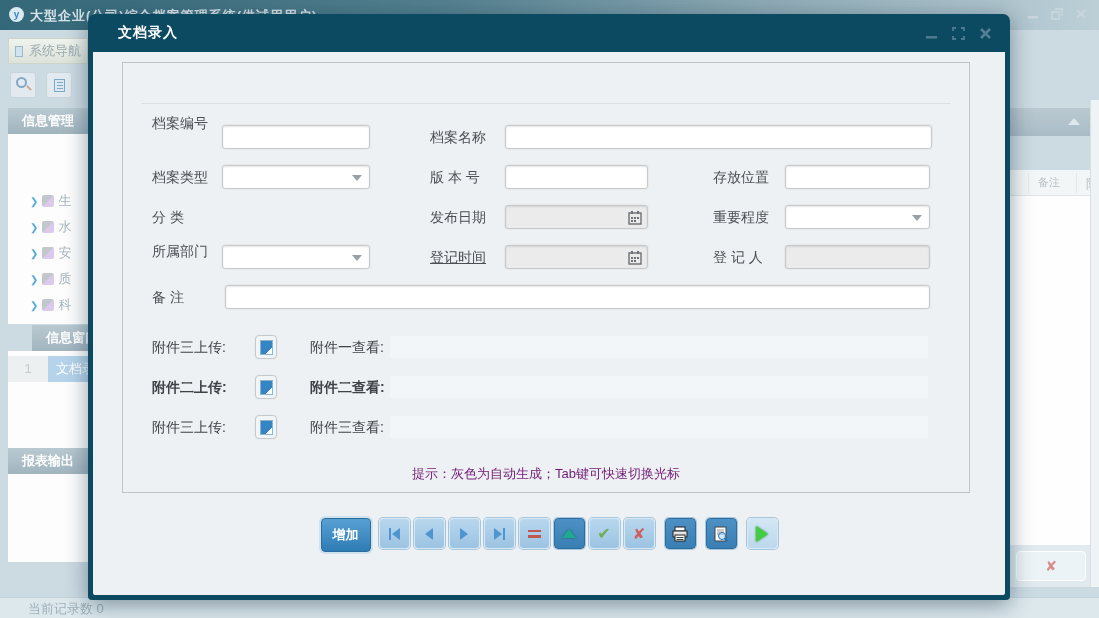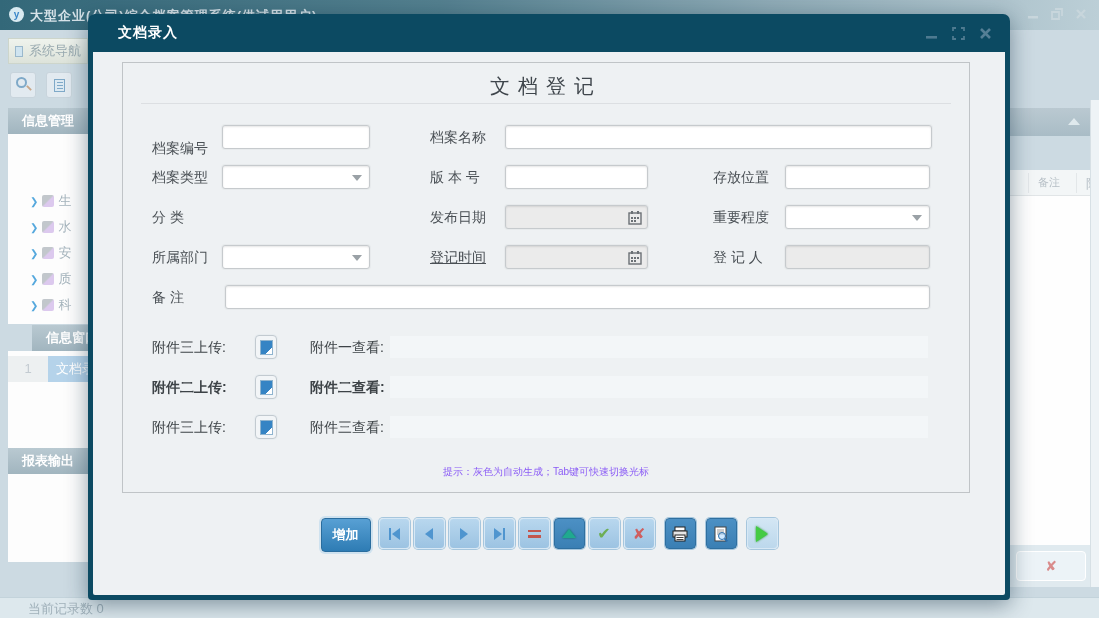--- a/index.html
+++ b/index.html
@@ -94,21 +94,21 @@
   .cal-ic { position:absolute; right:5px; top:4px; }
 
   .att-label { position:absolute; color:#3d4347; font-size:14px; line-height:24px; white-space:nowrap; }
   .att-label.bold { font-weight:bold; }
   .up-btn { position:absolute; width:22px; height:24px; background:#f2f5f7; border:1px solid #c2cad0;
     border-radius:4px; box-shadow:0 0 0 1px #e8edf0; }
   .up-btn .glyph { position:absolute; left:4px; top:4px; width:13px; height:15px;
     background:linear-gradient(315deg,#ffffff 0 26%,#3584c4 27%); border:1px solid #8fb4cf; }
   .att-strip { position:absolute; height:22px; background:#f3f6f8; }
 
-  .hint { position:absolute; left:0; top:402px; width:100%; text-align:center; color:#8b5cf6; font-size:10px; }
+  .hint { position:absolute; left:0; top:402px; width:100%; text-align:center; color:#701a75; font-size:13px; }
 
   .m-toolbar { position:absolute; left:0; top:466px; width:100%; display:flex; justify-content:center;
     align-items:flex-start; gap:4px; }
   .add-btn { height:34px; padding:0 11px; background:linear-gradient(#58a0d4,#2e7cb4); border:1px solid #2a6d9e;
     border-radius:4px; box-shadow:0 0 0 2px #cfe2ef; color:#fff; font-size:13px; font-weight:bold; margin-right:4px; }
   .nav-btn { position:relative; width:31px; height:31px; background:linear-gradient(#b8d7ee,#9cc3e2);
     border:1px solid #d7e8f5; border-radius:4px; box-shadow:0 0 0 1px #a6c6dd; }
   .nav-btn.dark { background:linear-gradient(#4c90c4,#3a7fb4); border-color:#2f6f9f; }
   .nav-btn.light { background:linear-gradient(#d3e6f4,#bcd8ec); }
   .tri-l { width:0; height:0; border-top:6px solid transparent; border-bottom:6px solid transparent; border-right:8px solid #4f95cf; }
@@ -239,24 +239,23 @@
               <path d="M2 2 L11 11 M11 2 L2 11" stroke="#557f95" stroke-width="2.6"></path>
             </svg>
           </span>
       </span>
     </div>
 
     <div class="m-body">
 
       <div class="content">
         <div class="panel">
-          <div class="p-title">文档登记</div>
           <div class="p-divider"></div>
 
-          <span class="flabel" style="left:29px; top:73px;">档案编号</span>
+          <span class="flabel" style="left:29px; top:48px;">档案编号</span>
           <div class="inp" style="left:99px; top:62px; width:148px;"></div>
           <span class="flabel" style="left:307px; top:62px;">档案名称</span>
           <div class="inp" style="left:382px; top:62px; width:427px;"></div>
 
           <span class="flabel" style="left:29px; top:102px;">档案类型</span>
           <div class="inp" style="left:99px; top:102px; width:148px;">
             <span class="sel-arrow"></span>
           </div>
           <span class="flabel" style="left:307px; top:102px;">版 本 号</span>
           <div class="inp" style="left:382px; top:102px; width:143px;"></div>
@@ -277,21 +276,21 @@
                   <rect x="3" y="10" width="2" height="2" fill="#6b7075"></rect>
                   <rect x="6" y="10" width="2" height="2" fill="#6b7075"></rect>
                 </svg>
             </span>
           </div>
           <span class="flabel" style="left:590px; top:142px;">重要程度</span>
           <div class="inp" style="left:662px; top:142px; width:145px;">
             <span class="sel-arrow"></span>
           </div>
 
-          <span class="flabel" style="left:29px; top:182px;">所属部门</span>
+          <span class="flabel" style="left:29px; top:176px;">所属部门</span>
           <div class="inp" style="left:99px; top:182px; width:148px;">
             <span class="sel-arrow"></span>
           </div>
           <span class="flabel" style="left:307px; top:182px;text-decoration:underline;">登记时间</span>
           <div class="inp gray" style="left:382px; top:182px; width:143px;">
             <span class="cal-ic">
               <svg width="14" height="15">
                   <rect x="1" y="3" width="12" height="11" fill="none" stroke="#6b7075" stroke-width="1.4"></rect>
                   <rect x="3" y="1" width="2" height="3" fill="#6b7075"></rect>
                   <rect x="9" y="1" width="2" height="3" fill="#6b7075"></rect>

